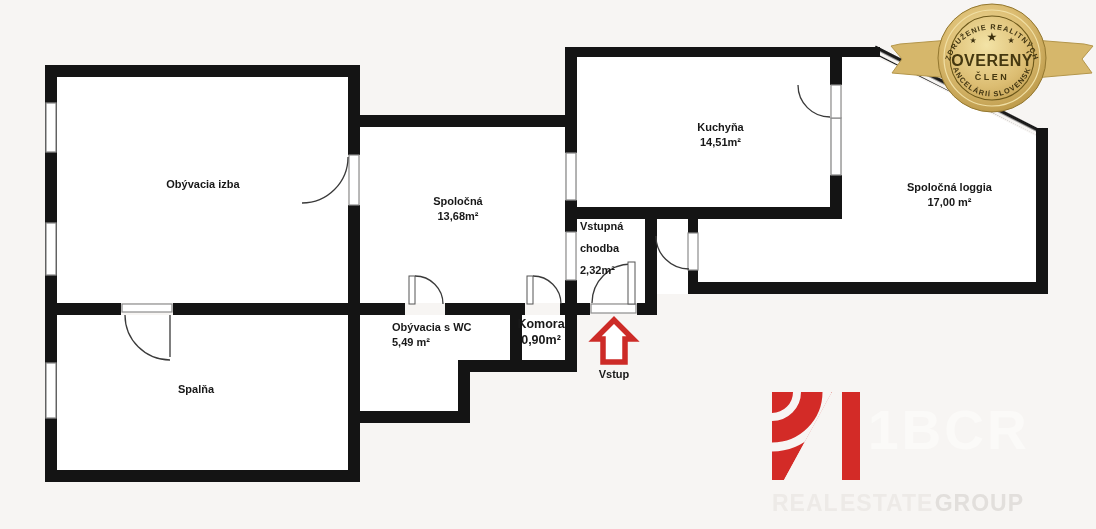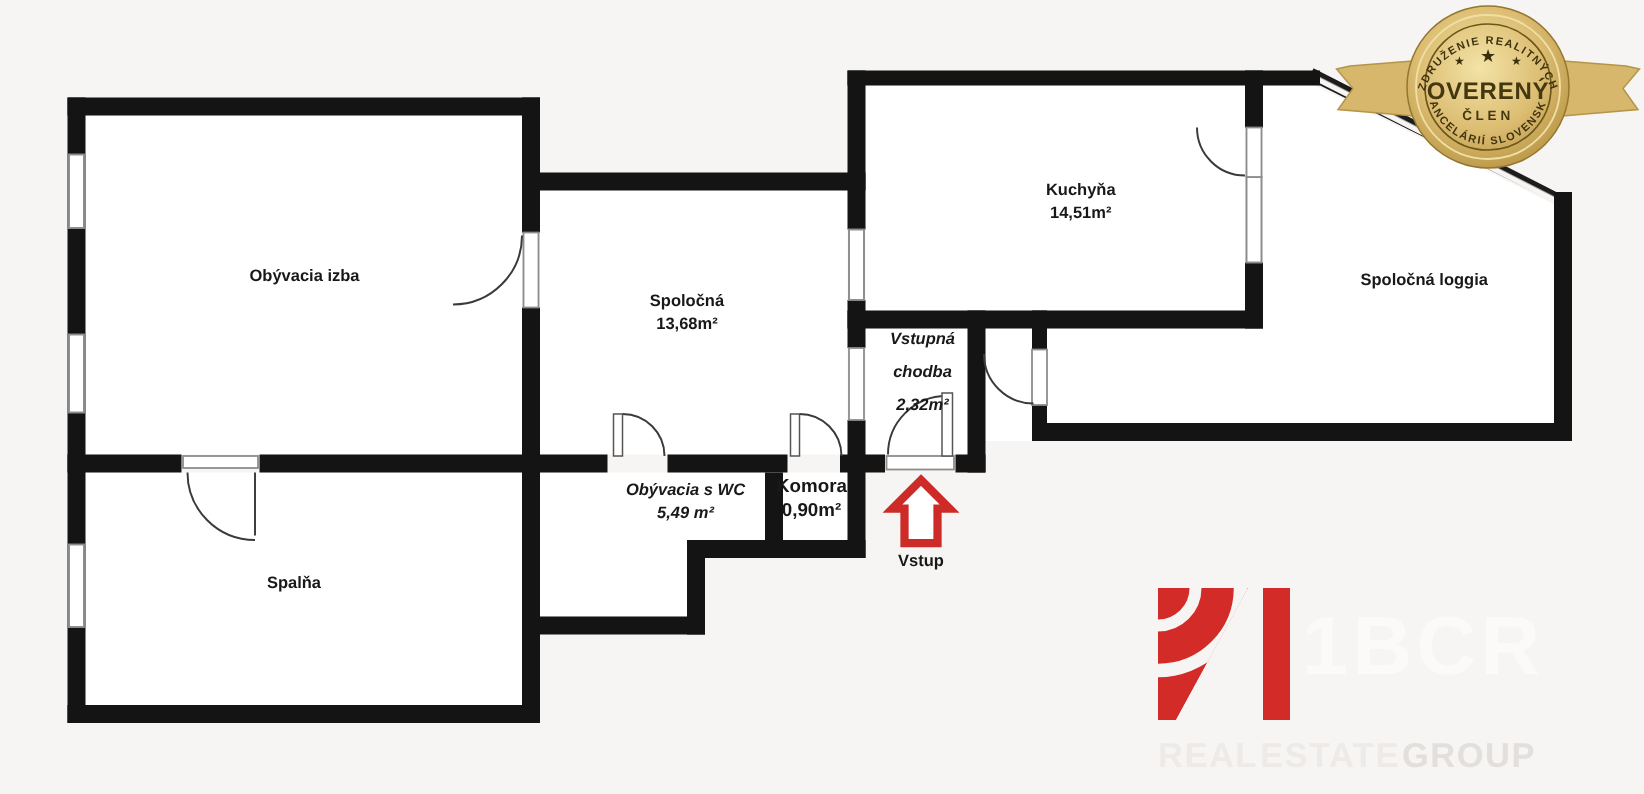--- a/index.html
+++ b/index.html
@@ -1,20 +1,20 @@
 <!DOCTYPE html>
 <html><head>
 <meta charset="utf-8">
 <style>
   html,body{margin:0;padding:0;}
   body{width:1096px;height:529px;background:#f7f5f3;font-family:"Liberation Sans","DejaVu Sans",sans-serif;}
   #stage{position:relative;width:1096px;height:529px;overflow:hidden;background:#f7f5f3;}
   svg{position:absolute;left:0;top:0;}
   .lbl{position:absolute;font-weight:bold;color:#181818;font-size:11px;line-height:1.35;text-align:center;white-space:nowrap;}
-  .lbl.left{text-align:center;font-style:italic;}
+  .lbl.left{text-align:left;}
   .lbl .area{display:block;}
   .badge-arc{font-size:7.3px;font-weight:bold;letter-spacing:1.1px;fill:#3f3310;}
   .badge-title{font-size:16px;font-weight:bold;letter-spacing:.5px;fill:#453810;}
   .badge-sub{font-size:9px;font-weight:bold;letter-spacing:2.5px;fill:#453810;}
   .star{fill:#3a2e0d;}
   .logo-brand{position:absolute;left:868px;top:398px;font-size:55px;font-weight:800;letter-spacing:3px;color:#fbfaf8;}
   .logo-words{position:absolute;left:772px;top:490px;width:252px;display:flex;justify-content:space-between;font-size:23px;font-weight:bold;letter-spacing:1px;}
   .logo-words .w{color:#edeae7;}
   .logo-words .w3{color:#e2dfdc;}
 </style>
@@ -156,20 +156,21 @@
 <div class="lbl" style="left:383px;top:194px;width:150px;">
   <span>Spoločná</span>
   <span class="area">13,68m²</span>
 </div>
 <div class="lbl" style="left:648px;top:120px;width:145px;">
   <span>Kuchyňa</span>
   <span class="area">14,51m²</span>
 </div>
 <div class="lbl" style="left:852px;top:180px;width:195px;">
   <span>Spoločná loggia</span>
+  <span class="area">17,00 m²</span>
 </div>
 <div class="lbl left" style="left:580px;top:215px;width:70px;line-height:22px;">
   <span>Vstupná</span><br>
   <span>chodba</span><br>
   <span>2,32m²</span>
 </div>
 <div class="lbl left" style="left:392px;top:320px;width:130px;">
   <span>Obývacia s WC</span>
   <span class="area">5,49 m²</span>
 </div>

